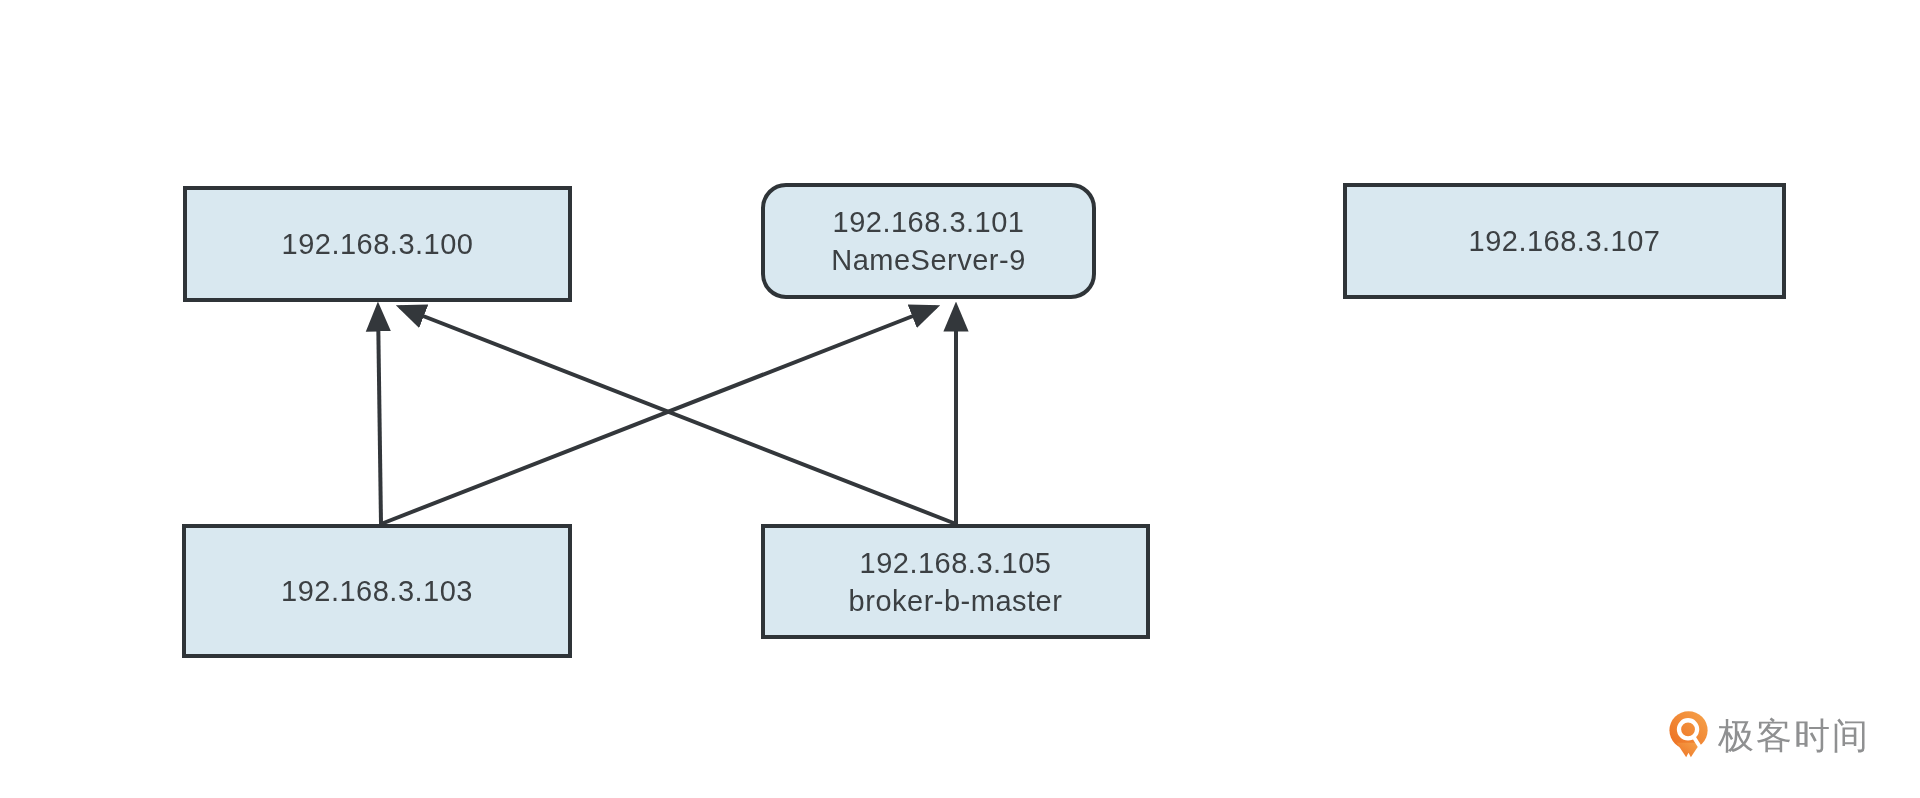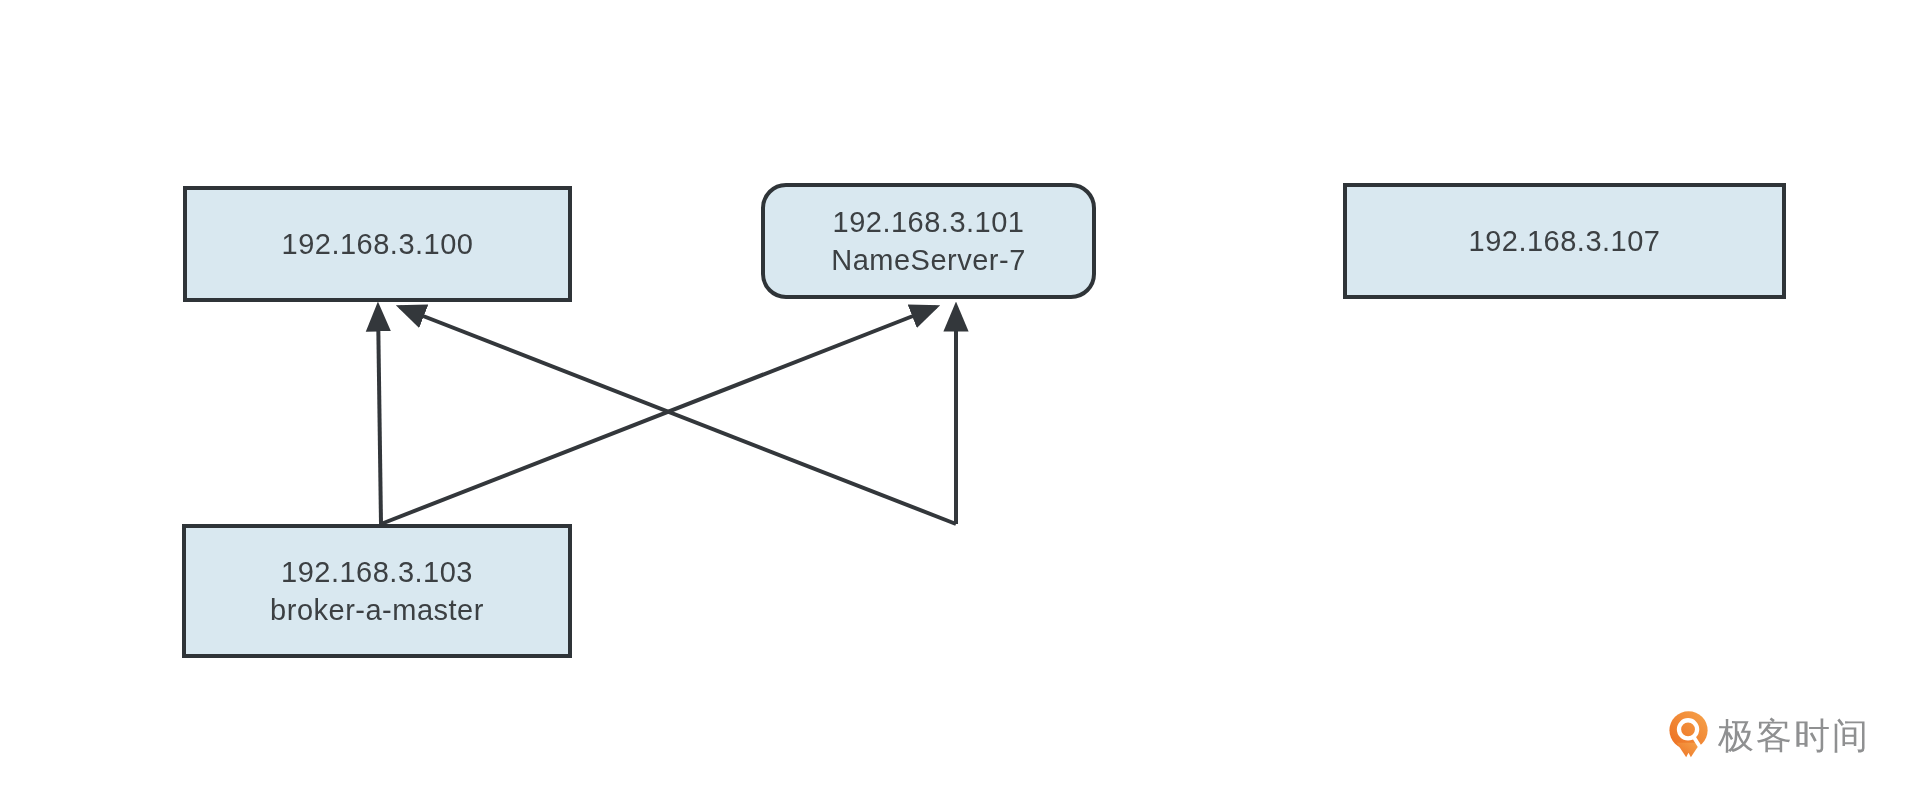--- a/index.html
+++ b/index.html
@@ -79,32 +79,35 @@
       <line x1="956" y1="524" x2="956" y2="306" stroke="#33373b" stroke-width="4" marker-end="url(#arrowhead)"></line>
       <line x1="956" y1="524" x2="400" y2="307" stroke="#33373b" stroke-width="4" marker-end="url(#arrowhead)"></line>
     </svg>
 
   <div class="node" style="left: 183px; top: 186px; width: 389px; height: 116px;">
     <div class="node-ip">192.168.3.100</div>
   </div>
 
   <div class="node" style="left: 761px; top: 183px; width: 335px; height: 116px; border-radius: 25px;">
     <div class="node-ip">192.168.3.101</div>
-    <div class="node-label">NameServer-7</div>
+    <div class="node-label">NameServer-9</div>
   </div>
 
   <div class="node" style="left: 1343px; top: 183px; width: 443px; height: 116px;">
     <div class="node-ip">192.168.3.107</div>
   </div>
 
   <div class="node" style="left: 182px; top: 524px; width: 390px; height: 134px;">
     <div class="node-ip">192.168.3.103</div>
-    <div class="node-label">broker-a-master</div>
   </div>
 
+  <div class="node" style="left: 761px; top: 524px; width: 389px; height: 115px;">
+    <div class="node-ip">192.168.3.105</div>
+    <div class="node-label">broker-b-master</div>
+  </div>
 
   <div class="logo">
     <svg class="logo-icon" viewBox="0 0 44 54" xmlns="http://www.w3.org/2000/svg">
       <defs>
         <linearGradient id="gt-grad" x1="1" y1="0" x2="0" y2="1">
           <stop offset="0" stop-color="#f6a44c"></stop>
           <stop offset="1" stop-color="#ec6c1f"></stop>
         </linearGradient>
       </defs>
       <circle cx="21.5" cy="21" r="20" fill="url(#gt-grad)"></circle>

